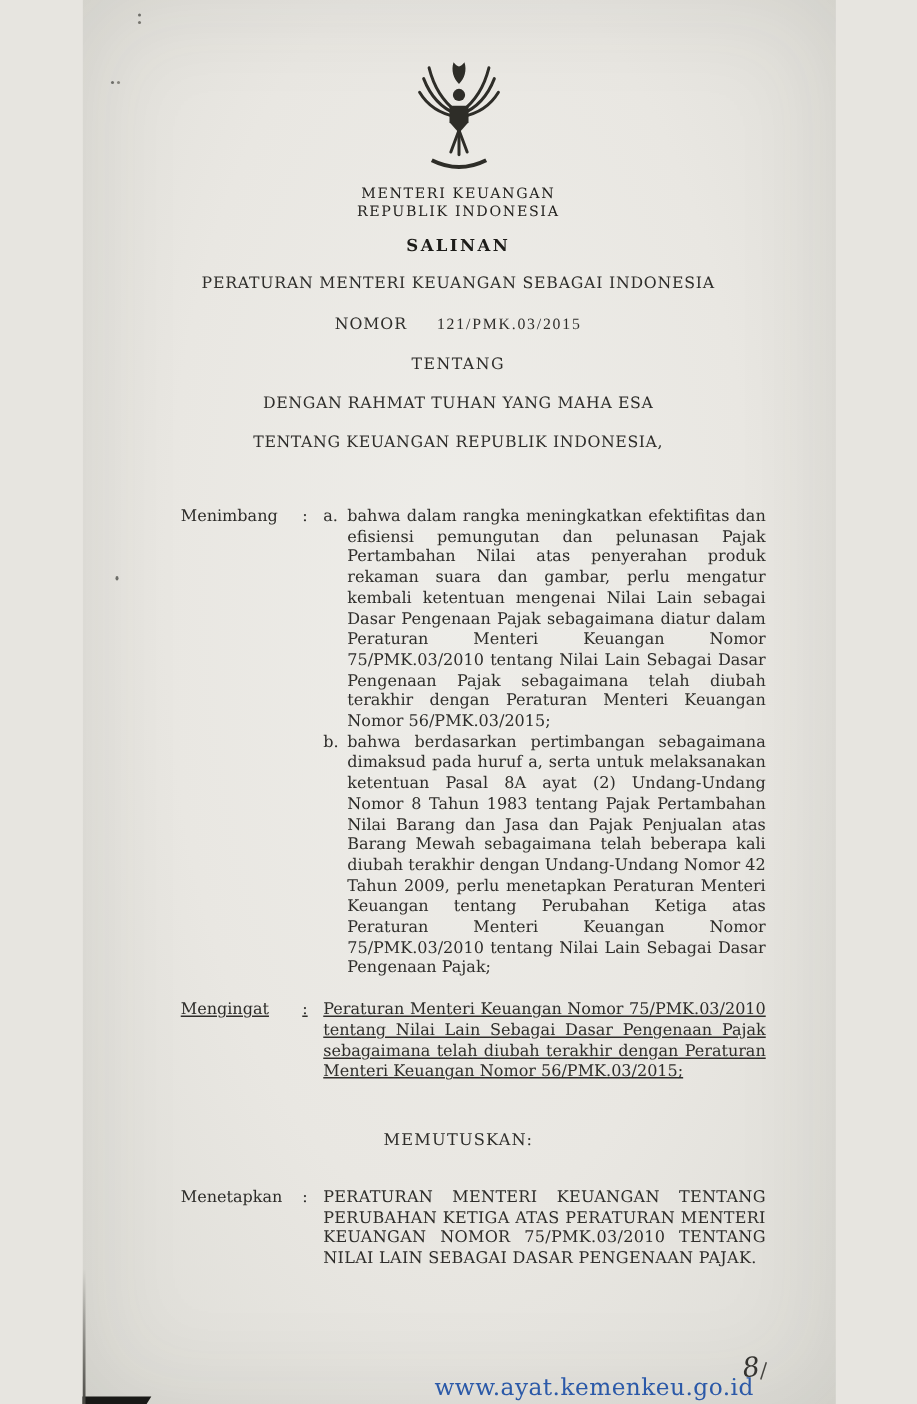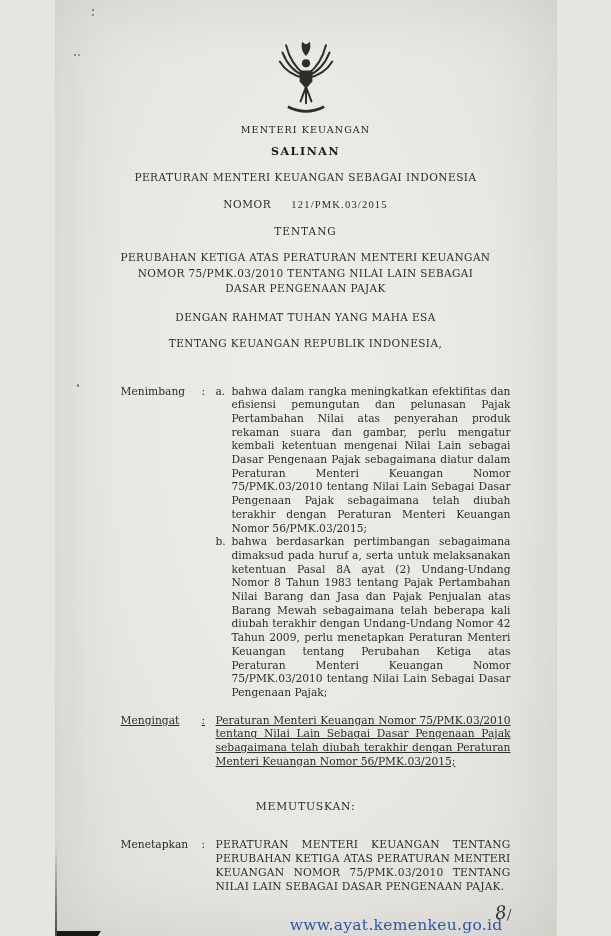--- a/index.html
+++ b/index.html
@@ -119,31 +119,27 @@
       </g>
       <circle cx="32" cy="32" r="4.5" fill="#2e2d28"></circle>
       <path d="M32 24 C28 20 26 14 28 8 C31 12 33 12 36 8 C38 14 36 20 32 24 Z" fill="#2e2d28"></path>
       <path d="M25 40 h14 v12 l-7 8 l-7 -8 z" fill="#2e2d28"></path>
       <path d="M12 80 Q32 90 52 80" stroke="#2e2d28" stroke-width="3" fill="none"></path>
     </svg>
   </div>
 
   <div class="center">
     <div class="ministry-line">MENTERI KEUANGAN</div>
+    <div class="ministry-line">REPUBLIK INDONESIA</div>
     <div class="salinan">SALINAN</div>
     <div class="doc-title">PERATURAN MENTERI KEUANGAN SEBAGAI INDONESIA</div>
     <div class="nomor-line">
       <span>NOMOR</span><span class="nomor-value">121/PMK.03/2015</span>
     </div>
     <div class="tentang">TENTANG</div>
-    <div class="subject">
-      <div class="subject-line">PERUBAHAN KETIGA ATAS PERATURAN MENTERI KEUANGAN</div>
-      <div class="subject-line">NOMOR 75/PMK.03/2010 TENTANG NILAI LAIN SEBAGAI</div>
-      <div class="subject-line">DASAR PENGENAAN PAJAK</div>
-    </div>
     <div class="invocation">DENGAN RAHMAT TUHAN YANG MAHA ESA</div>
     <div class="authority">TENTANG KEUANGAN REPUBLIK INDONESIA,</div>
   </div>
 
   <div class="clauses">
 
     <div class="clause considering">
       <div class="clabel">Menimbang</div>
       <div class="ccolon">:</div>
       <div class="content">

